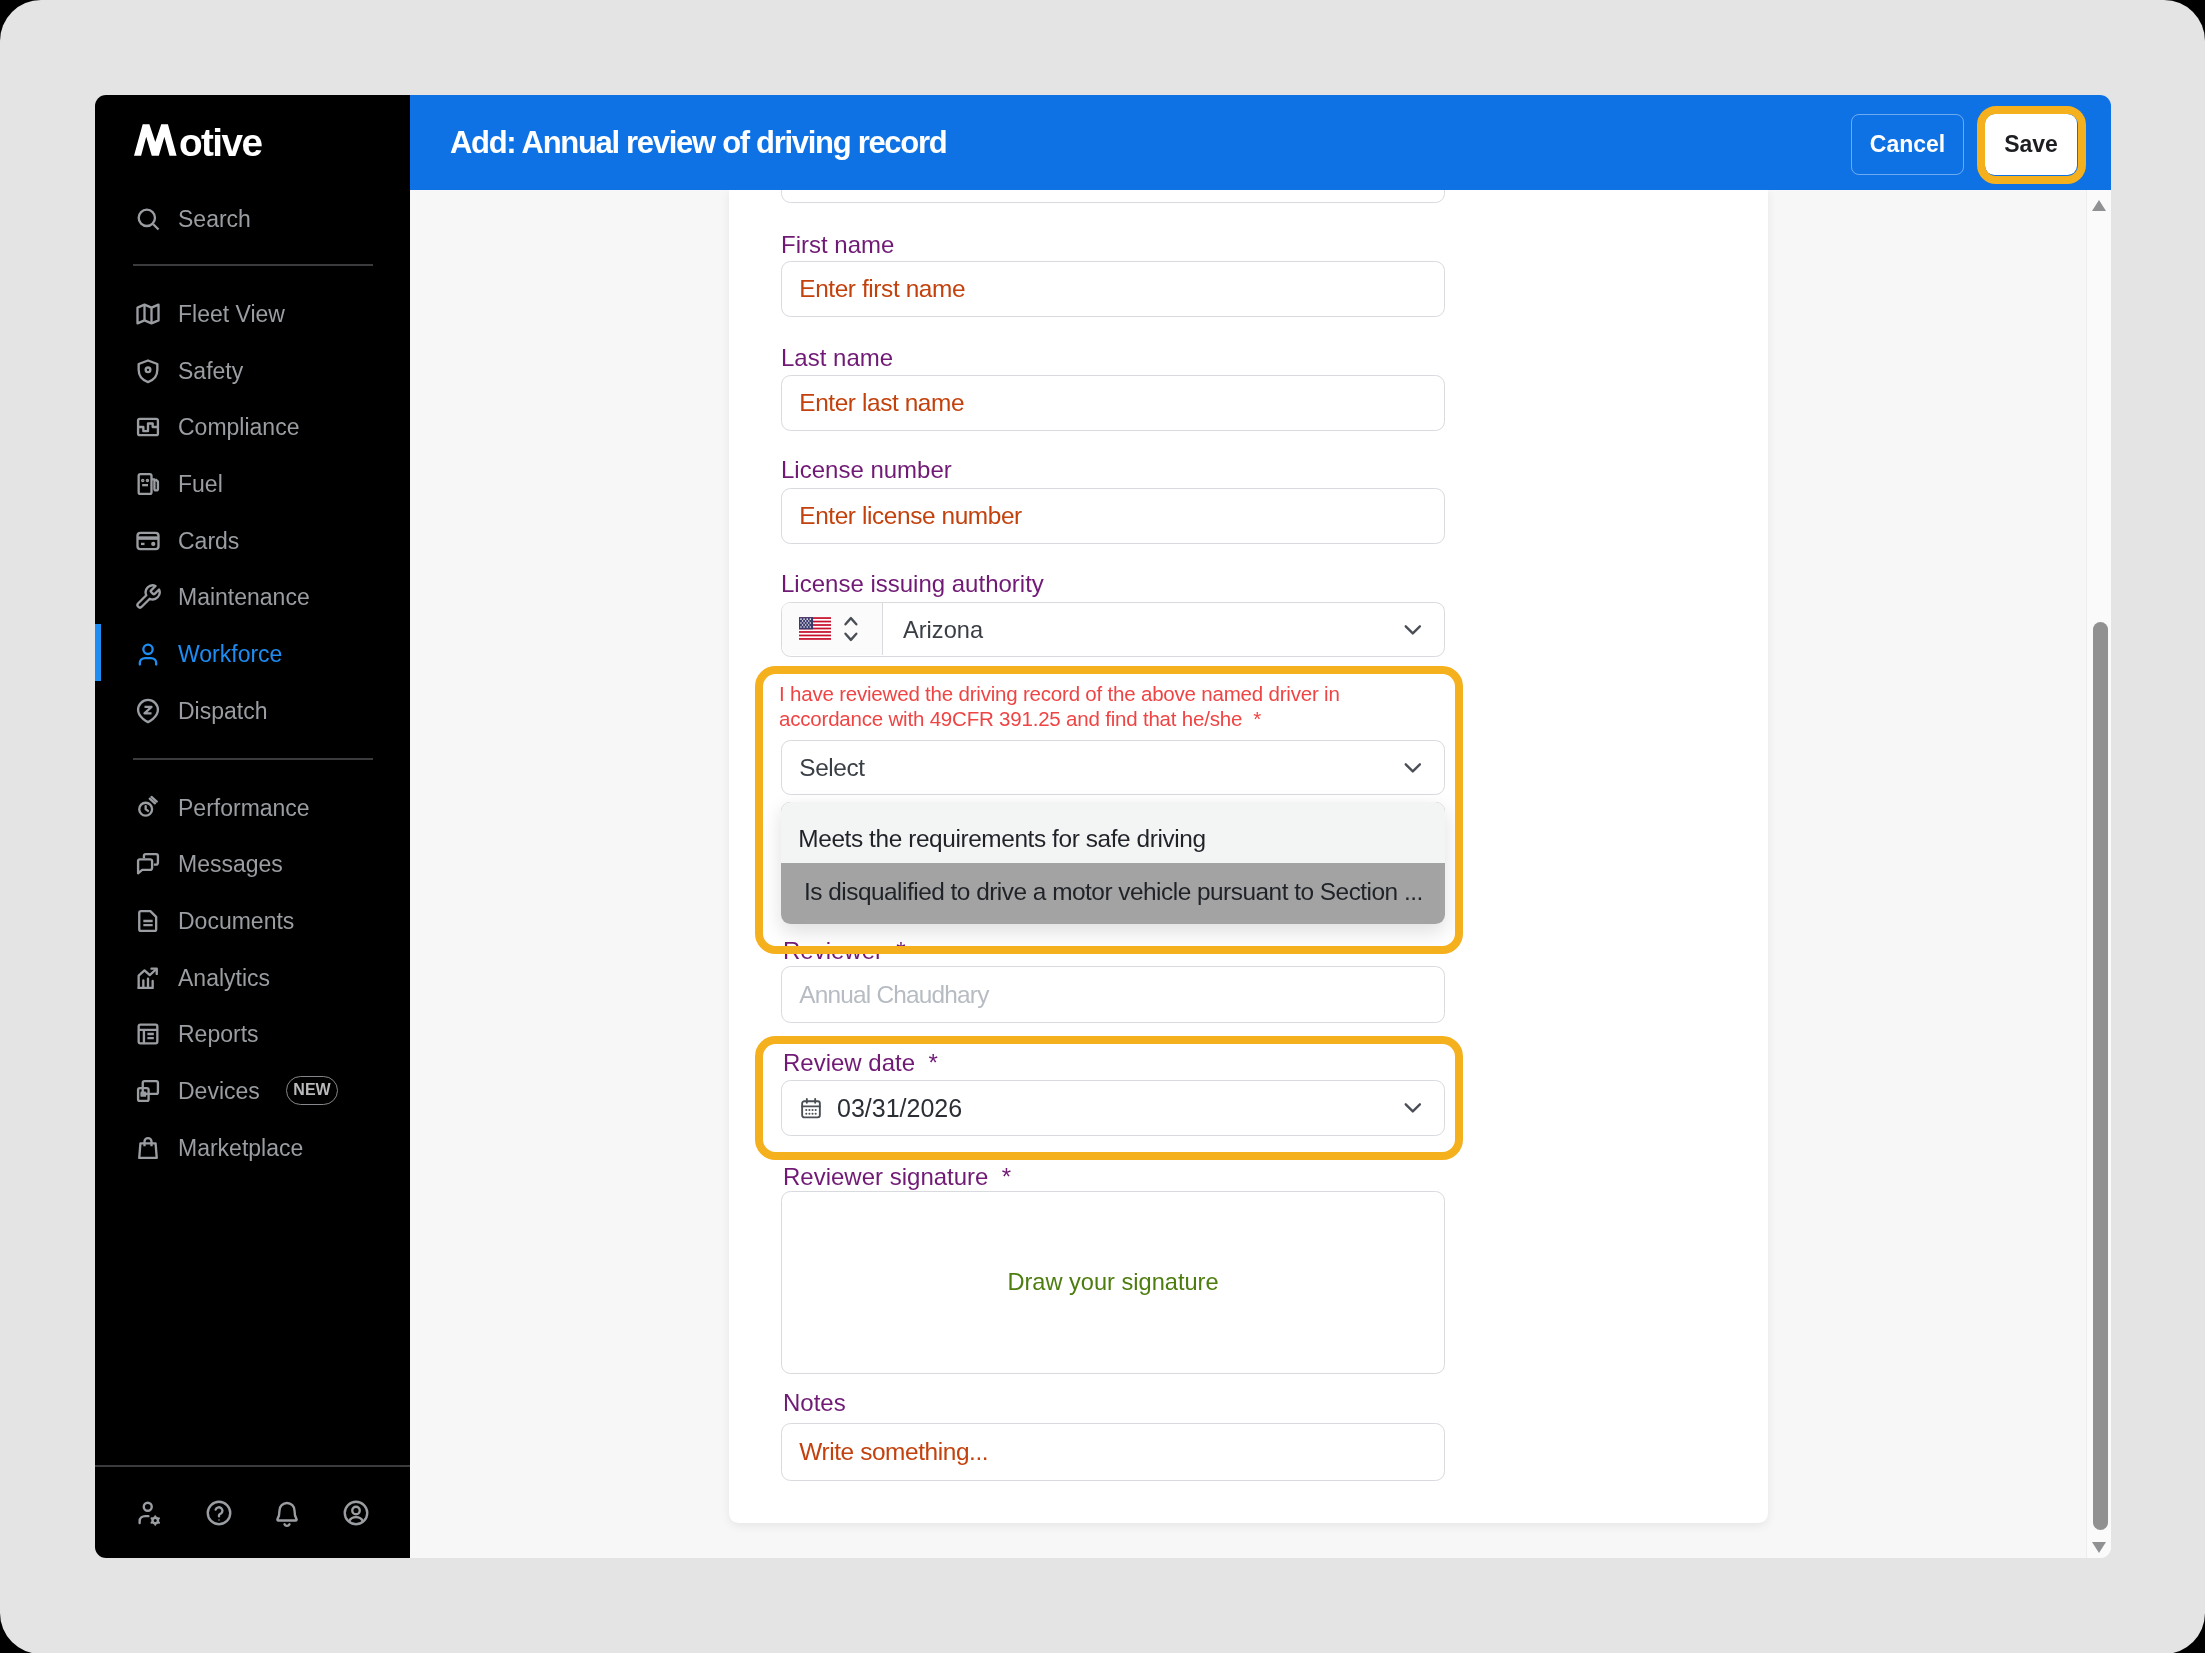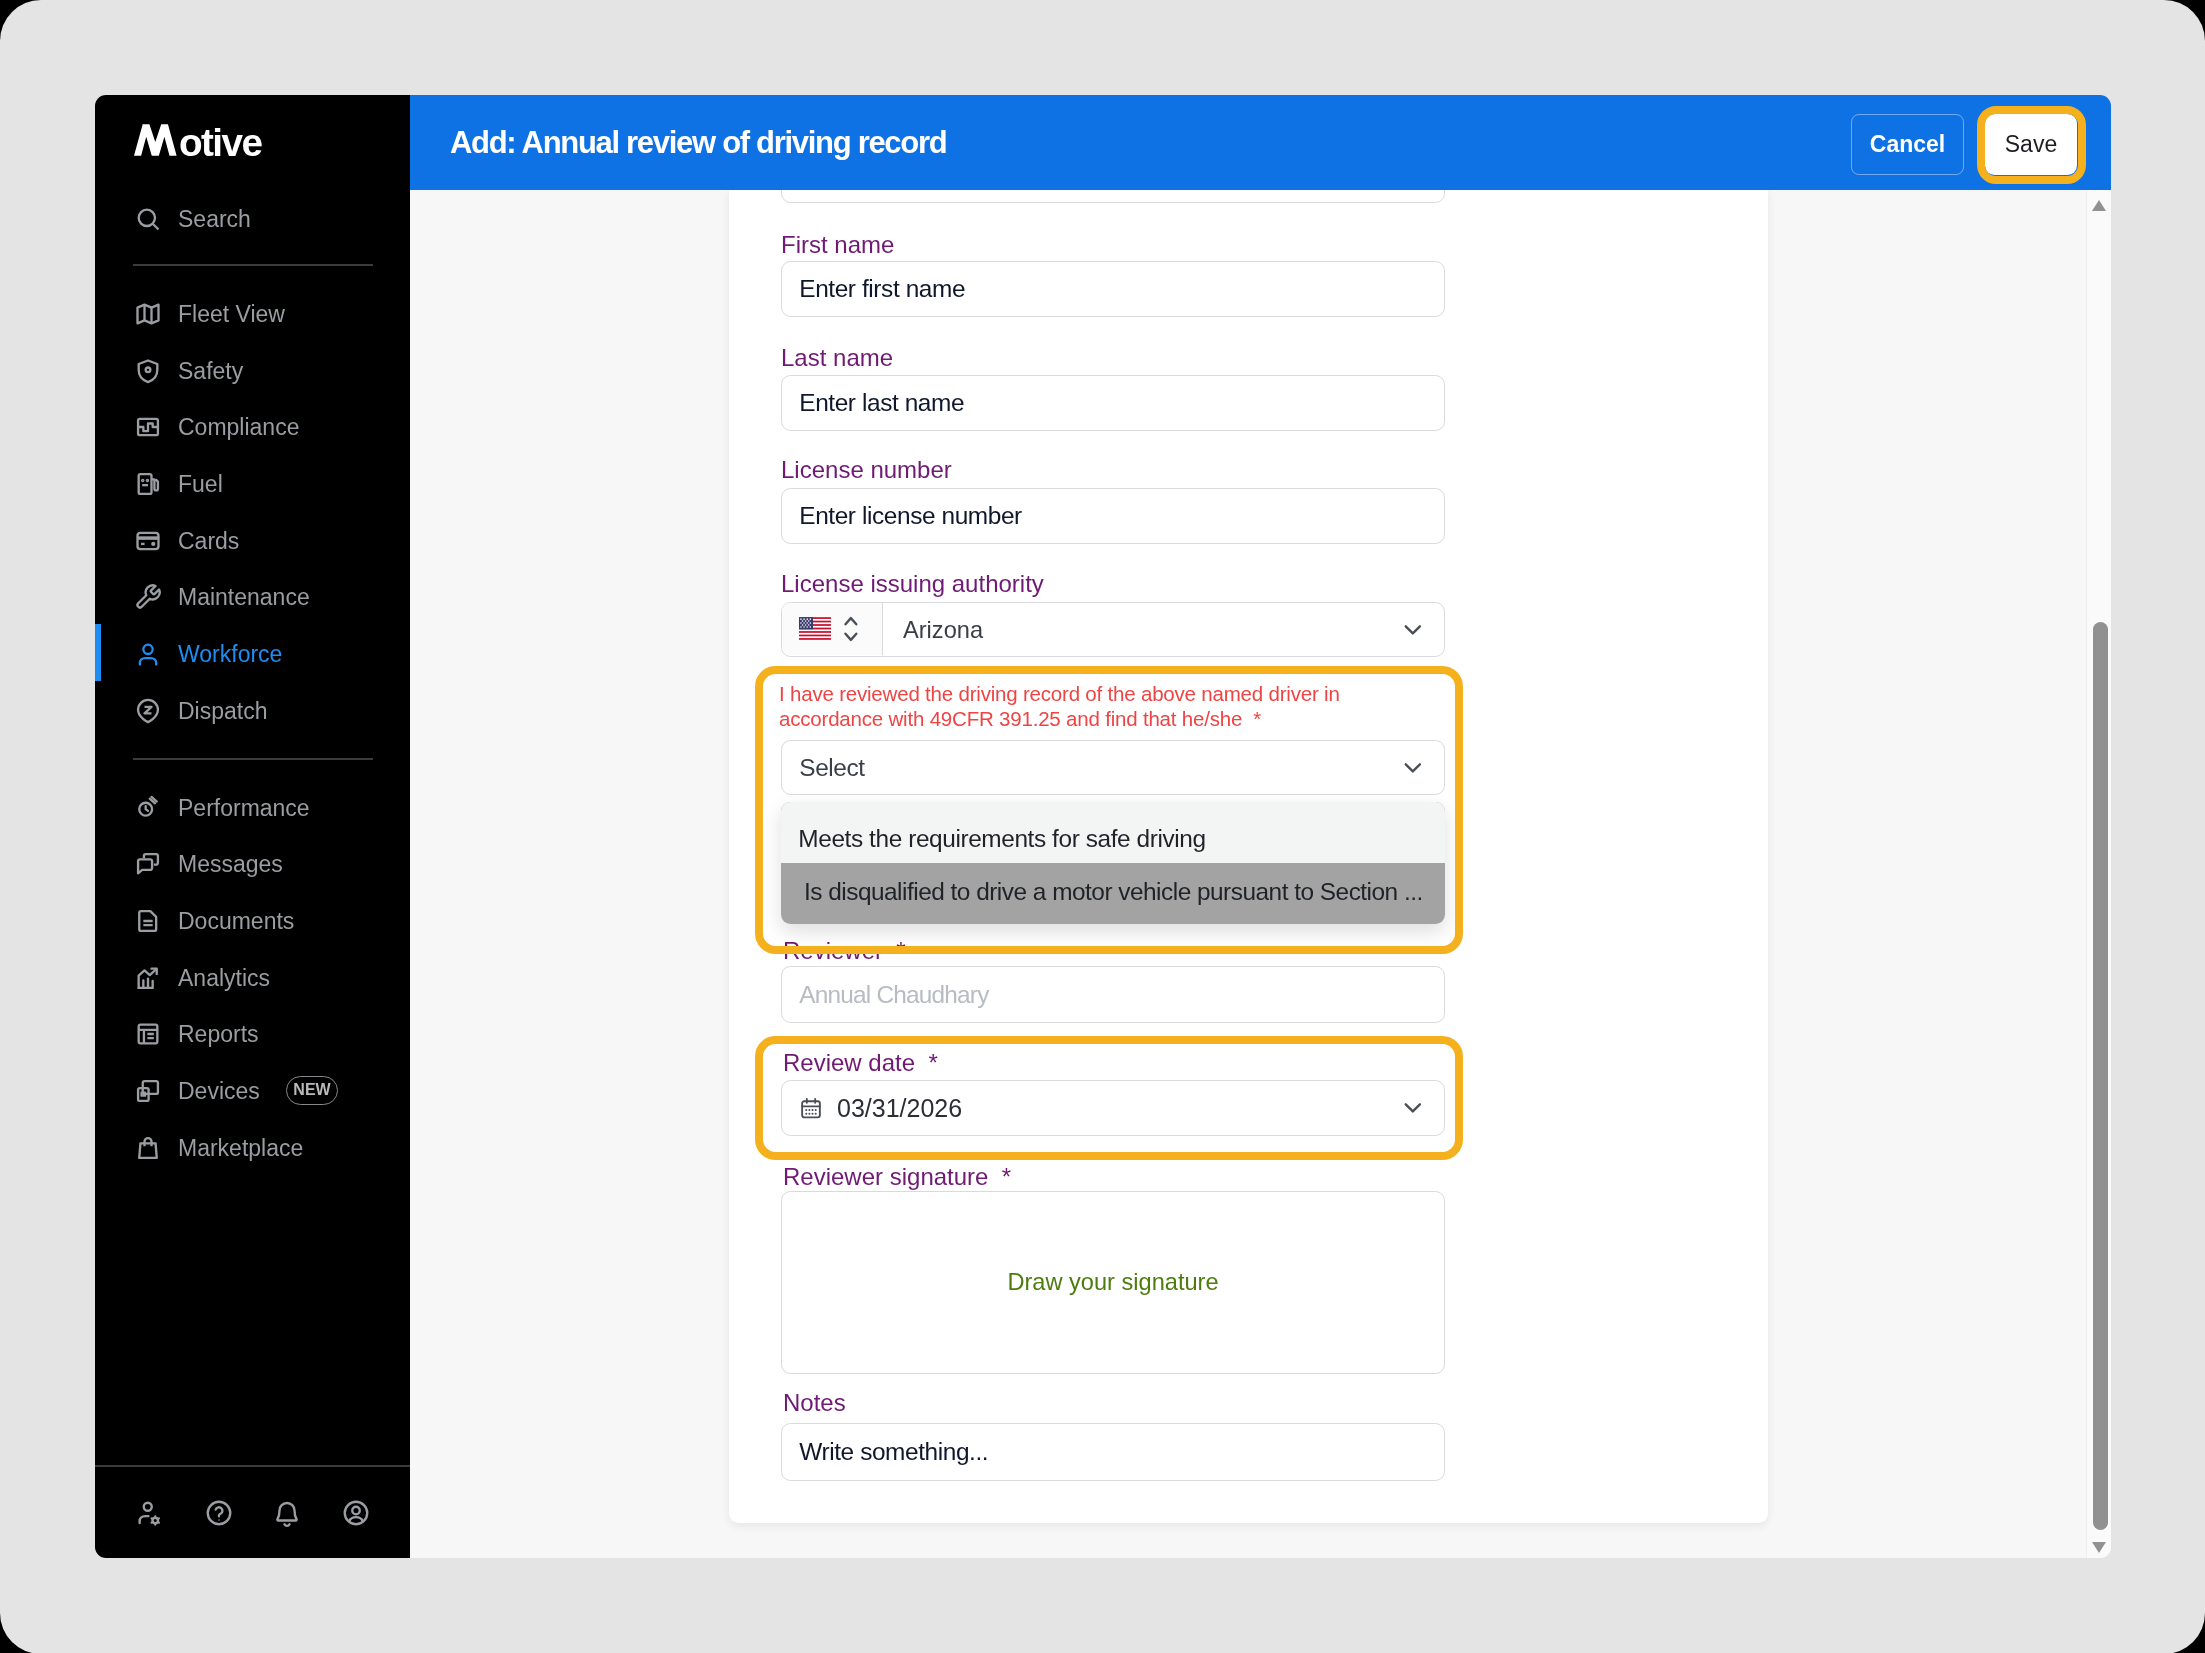--- a/index.html
+++ b/index.html
@@ -8,21 +8,21 @@
 #canvas{position:absolute;left:0;top:0;width:2205px;height:1654px;background:#e4e4e4;border-radius:41px}
 #app{position:absolute;left:95px;top:95px;width:2016px;height:1463px;border-radius:11px;background:#f7f7f7;overflow:hidden}
 #sidebar{position:absolute;left:0;top:0;width:315px;height:1463px;background:#000}
 #header{position:absolute;left:315px;top:0;width:1701px;height:95px;background:#0e72e5;z-index:10}
 .sideitem{position:absolute;left:0;width:315px;height:57px}
 .sideitem .txt{position:absolute;left:83px;top:50%;transform:translateY(-50%);font-size:23px;color:#9a9da1}
 .sideitem svg{position:absolute;left:39px;top:50%;transform:translateY(-50%)}
 .sep{position:absolute;height:1.6px;background:#3b3b3d}
 .label{position:absolute;font-size:24px;color:#701a75;white-space:nowrap}
 .input{position:absolute;border:1.6px solid #d8dadd;border-radius:9.5px;background:#fff}
-.ph{position:absolute;left:17.3px;top:50%;transform:translateY(-50%);font-size:24.4px;letter-spacing:-0.4px;color:#0f172a;white-space:nowrap}
+.ph{position:absolute;left:17.3px;top:50%;transform:translateY(-50%);font-size:24.4px;letter-spacing:-0.4px;color:#c2410c;white-space:nowrap}
 .ph.lite{color:#b7bcc3}
 .ring{position:absolute;border:8.7px solid #f5b01e;border-radius:20.5px;z-index:6}
 .chev{stroke:#4a4f55;stroke-width:3;fill:none;stroke-linecap:round;stroke-linejoin:round}
 </style>
 </head>
 <body>
 <div id="canvas">
 <div id="app">
 
 <div id="panel" class="abs" style="left:634px;top:95px;width:1039px;height:1333px;background:#fff;border-radius:0 0 9.5px 9.5px;box-shadow:0 2.4px 9.5px rgba(0,0,0,.07)">
@@ -301,21 +301,21 @@
   <svg class="abs" style="left:246px;top:1403px" width="30" height="30" viewBox="0 0 24 24" fill="none" stroke="#9a9da1" stroke-width="1.9" stroke-linecap="round">
           <circle cx="12" cy="12" r="9"></circle>
           <circle cx="12" cy="10" r="3"></circle>
           <path d="M6.5 18.5 C7.5 16.5 9.5 15.3 12 15.3 C14.5 15.3 16.5 16.5 17.5 18.5"></path>
         </svg>
 </div>
 
 <div id="header">
   <div class="abs" style="left:40px;top:0;height:95px;display:flex;align-items:center;font-size:31px;font-weight:bold;letter-spacing:-1.3px;color:#fff">Add: Annual review of driving record</div>
   <div class="abs" style="left:1441px;top:19px;width:113px;height:61px;border:1.6px solid rgba(255,255,255,.4);border-radius:7.9px;display:flex;align-items:center;justify-content:center;font-size:23px;font-weight:bold;color:#fff">Cancel</div>
-  <div class="abs" style="left:1575px;top:19px;width:92px;height:61px;background:#fff;border-radius:9.5px;display:flex;align-items:center;justify-content:center;font-size:23px;font-weight:normal;color:#1c1e21">Save</div>
+  <div class="abs" style="left:1575px;top:19px;width:92px;height:61px;background:#fff;border-radius:9.5px;display:flex;align-items:center;justify-content:center;font-size:23px;font-weight:bold;color:#1c1e21">Save</div>
   <div class="abs" style="left:1567px;top:11px;width:109px;height:78px;border:8.7px solid #f5b01e;border-radius:19px"></div>
 </div>
 
 <div class="abs" style="right:0;top:95px;width:25px;height:1369px;background:#fafafa;border-left:0.8px solid #ededed">
   <div class="abs" style="left:4.7px;top:9.5px;width:0;height:0;border-left:7.9px solid transparent;border-right:7.9px solid transparent;border-bottom:11px solid #8f9193"></div>
   <div class="abs" style="left:5.5px;top:432px;width:15px;height:908px;background:#919191;border-radius:7.9px"></div>
   <div class="abs" style="left:4.7px;top:1352px;width:0;height:0;border-left:7.9px solid transparent;border-right:7.9px solid transparent;border-top:11px solid #8f9193"></div>
 </div>
 
 </div>

